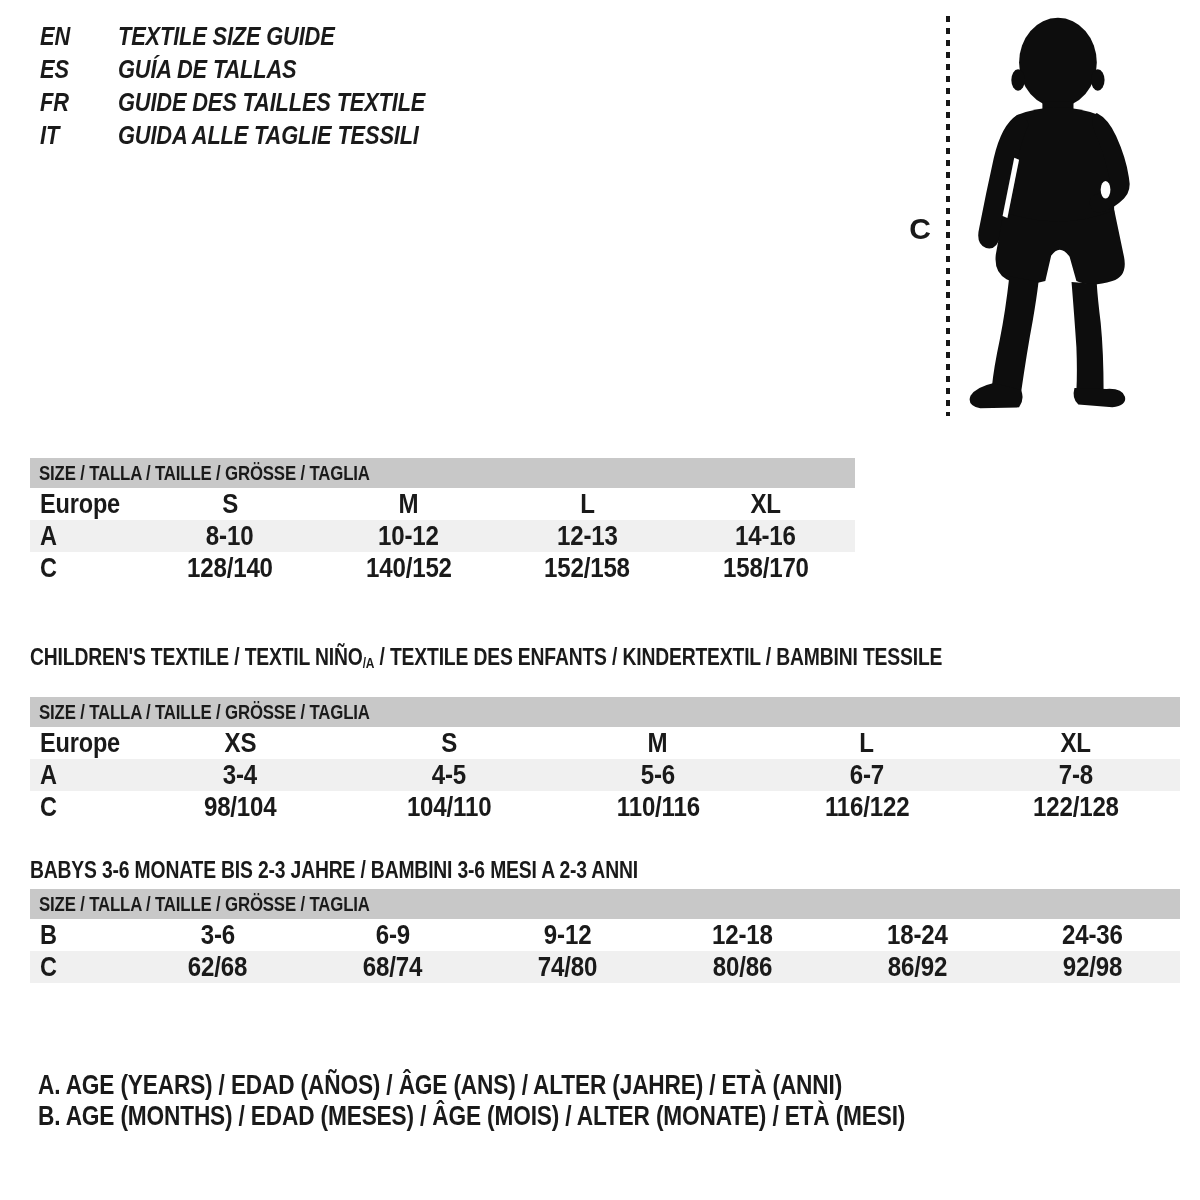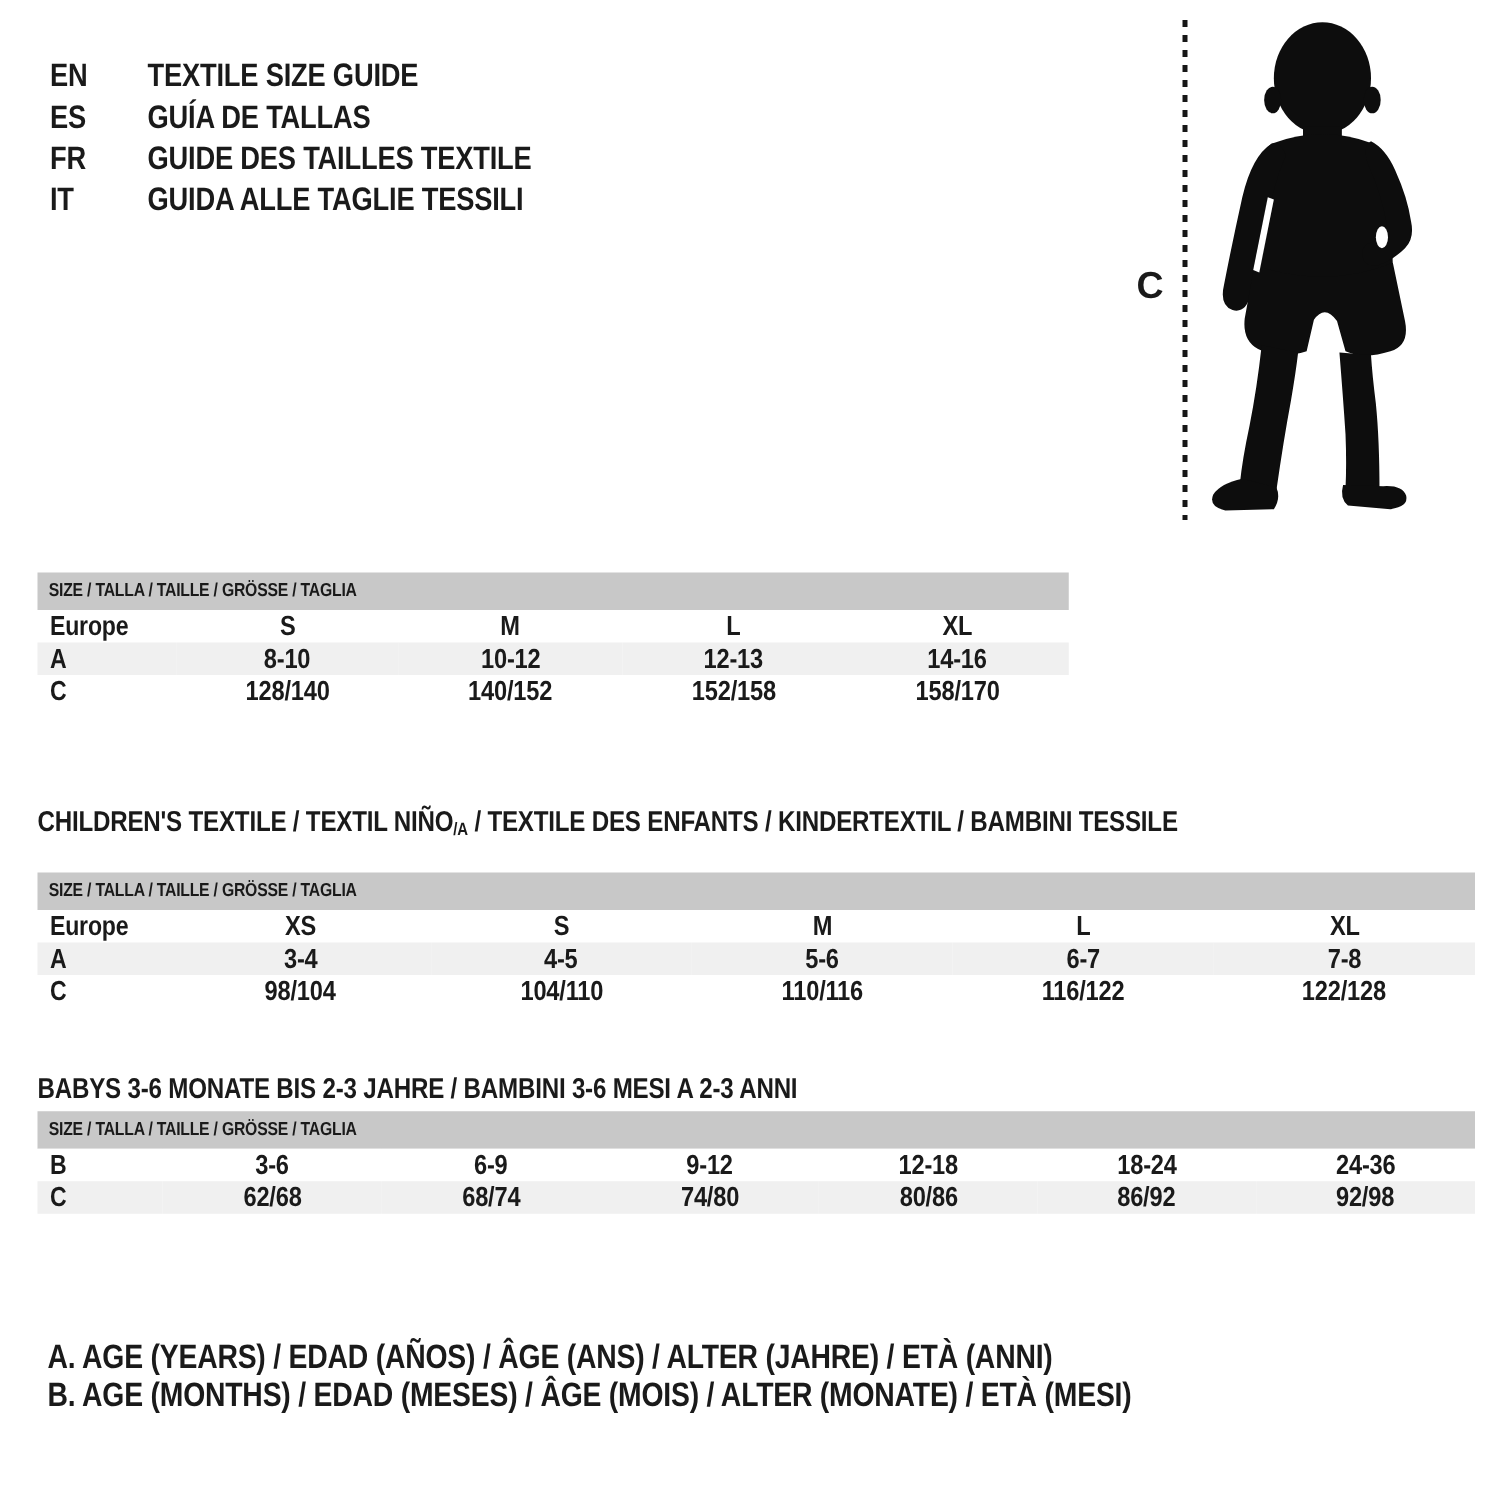--- a/index.html
+++ b/index.html
@@ -12,46 +12,46 @@
   html,body{background:#fff;}
   .page{
     position:relative;width:1200px;height:1200px;background:#fff;overflow:hidden;
     font-family:"Liberation Sans",sans-serif;color:var(--ink);font-weight:bold;
   }
   
   .cond{display:inline-block;transform:scaleX(0.84);transform-origin:0 50%;white-space:nowrap;letter-spacing:-0.2px;}
   .condc{display:inline-block;transform:scaleX(0.86);transform-origin:50% 50%;white-space:nowrap;letter-spacing:-0.2px;}
 
   
-  .lang-list{position:absolute;left:40px;top:44px;}
+  .lang-list{position:absolute;left:40px;top:20px;font-style:italic;}
   .lang-row{display:flex;line-height:33px;font-size:26px;}
   .lang-code{width:78px;flex:0 0 78px;}
 
   
   .measure-line{
     position:absolute;left:946px;top:16px;width:4px;height:400px;
     background:repeating-linear-gradient(to bottom,#161616 0 6px,transparent 6px 12px);
   }
   .measure-label{position:absolute;left:903px;top:212px;width:34px;text-align:center;font-size:30px;}
   .silhouette{position:absolute;left:958px;top:12px;}
 
   
   .tbl{position:absolute;left:30px;}
   .t1{top:432px;width:825px;}
   .t2{top:645px;width:1150px;}
   .t3{top:852px;width:1150px;}
   .tbl-title{font-size:23px;line-height:24px;}
   .tbl-title .sub{font-size:0.62em;vertical-align:-0.22em;}
   .t3 .tbl-title{line-height:37px;}
-  .size-bar{background:var(--bar);height:30px;line-height:30px;font-size:15px;padding-left:9px;}
+  .size-bar{background:var(--bar);height:30px;line-height:30px;font-size:20px;padding-left:9px;}
   .t1 .size-bar{margin-top:26px;}
   .t2 .size-bar{margin-top:22px;}
   .t3 .size-bar{margin-top:0px;}
   table{width:100%;border-collapse:collapse;table-layout:fixed;}
-  td{height:14px;font-size:22px;font-weight:bold;text-align:center;vertical-align:middle;padding:0;}
+  td{height:14px;font-size:28px;font-weight:bold;text-align:center;vertical-align:middle;padding:0;}
   td.lbl{text-align:left;padding-left:10px;}
   tr.r-gray{background:var(--altrow);}
   tr.r-white{background:#fff;}
 
   
   .legend{position:absolute;left:38px;top:1070px;font-size:27px;line-height:31px;}
 </style>
 </head>
 <body>
 

